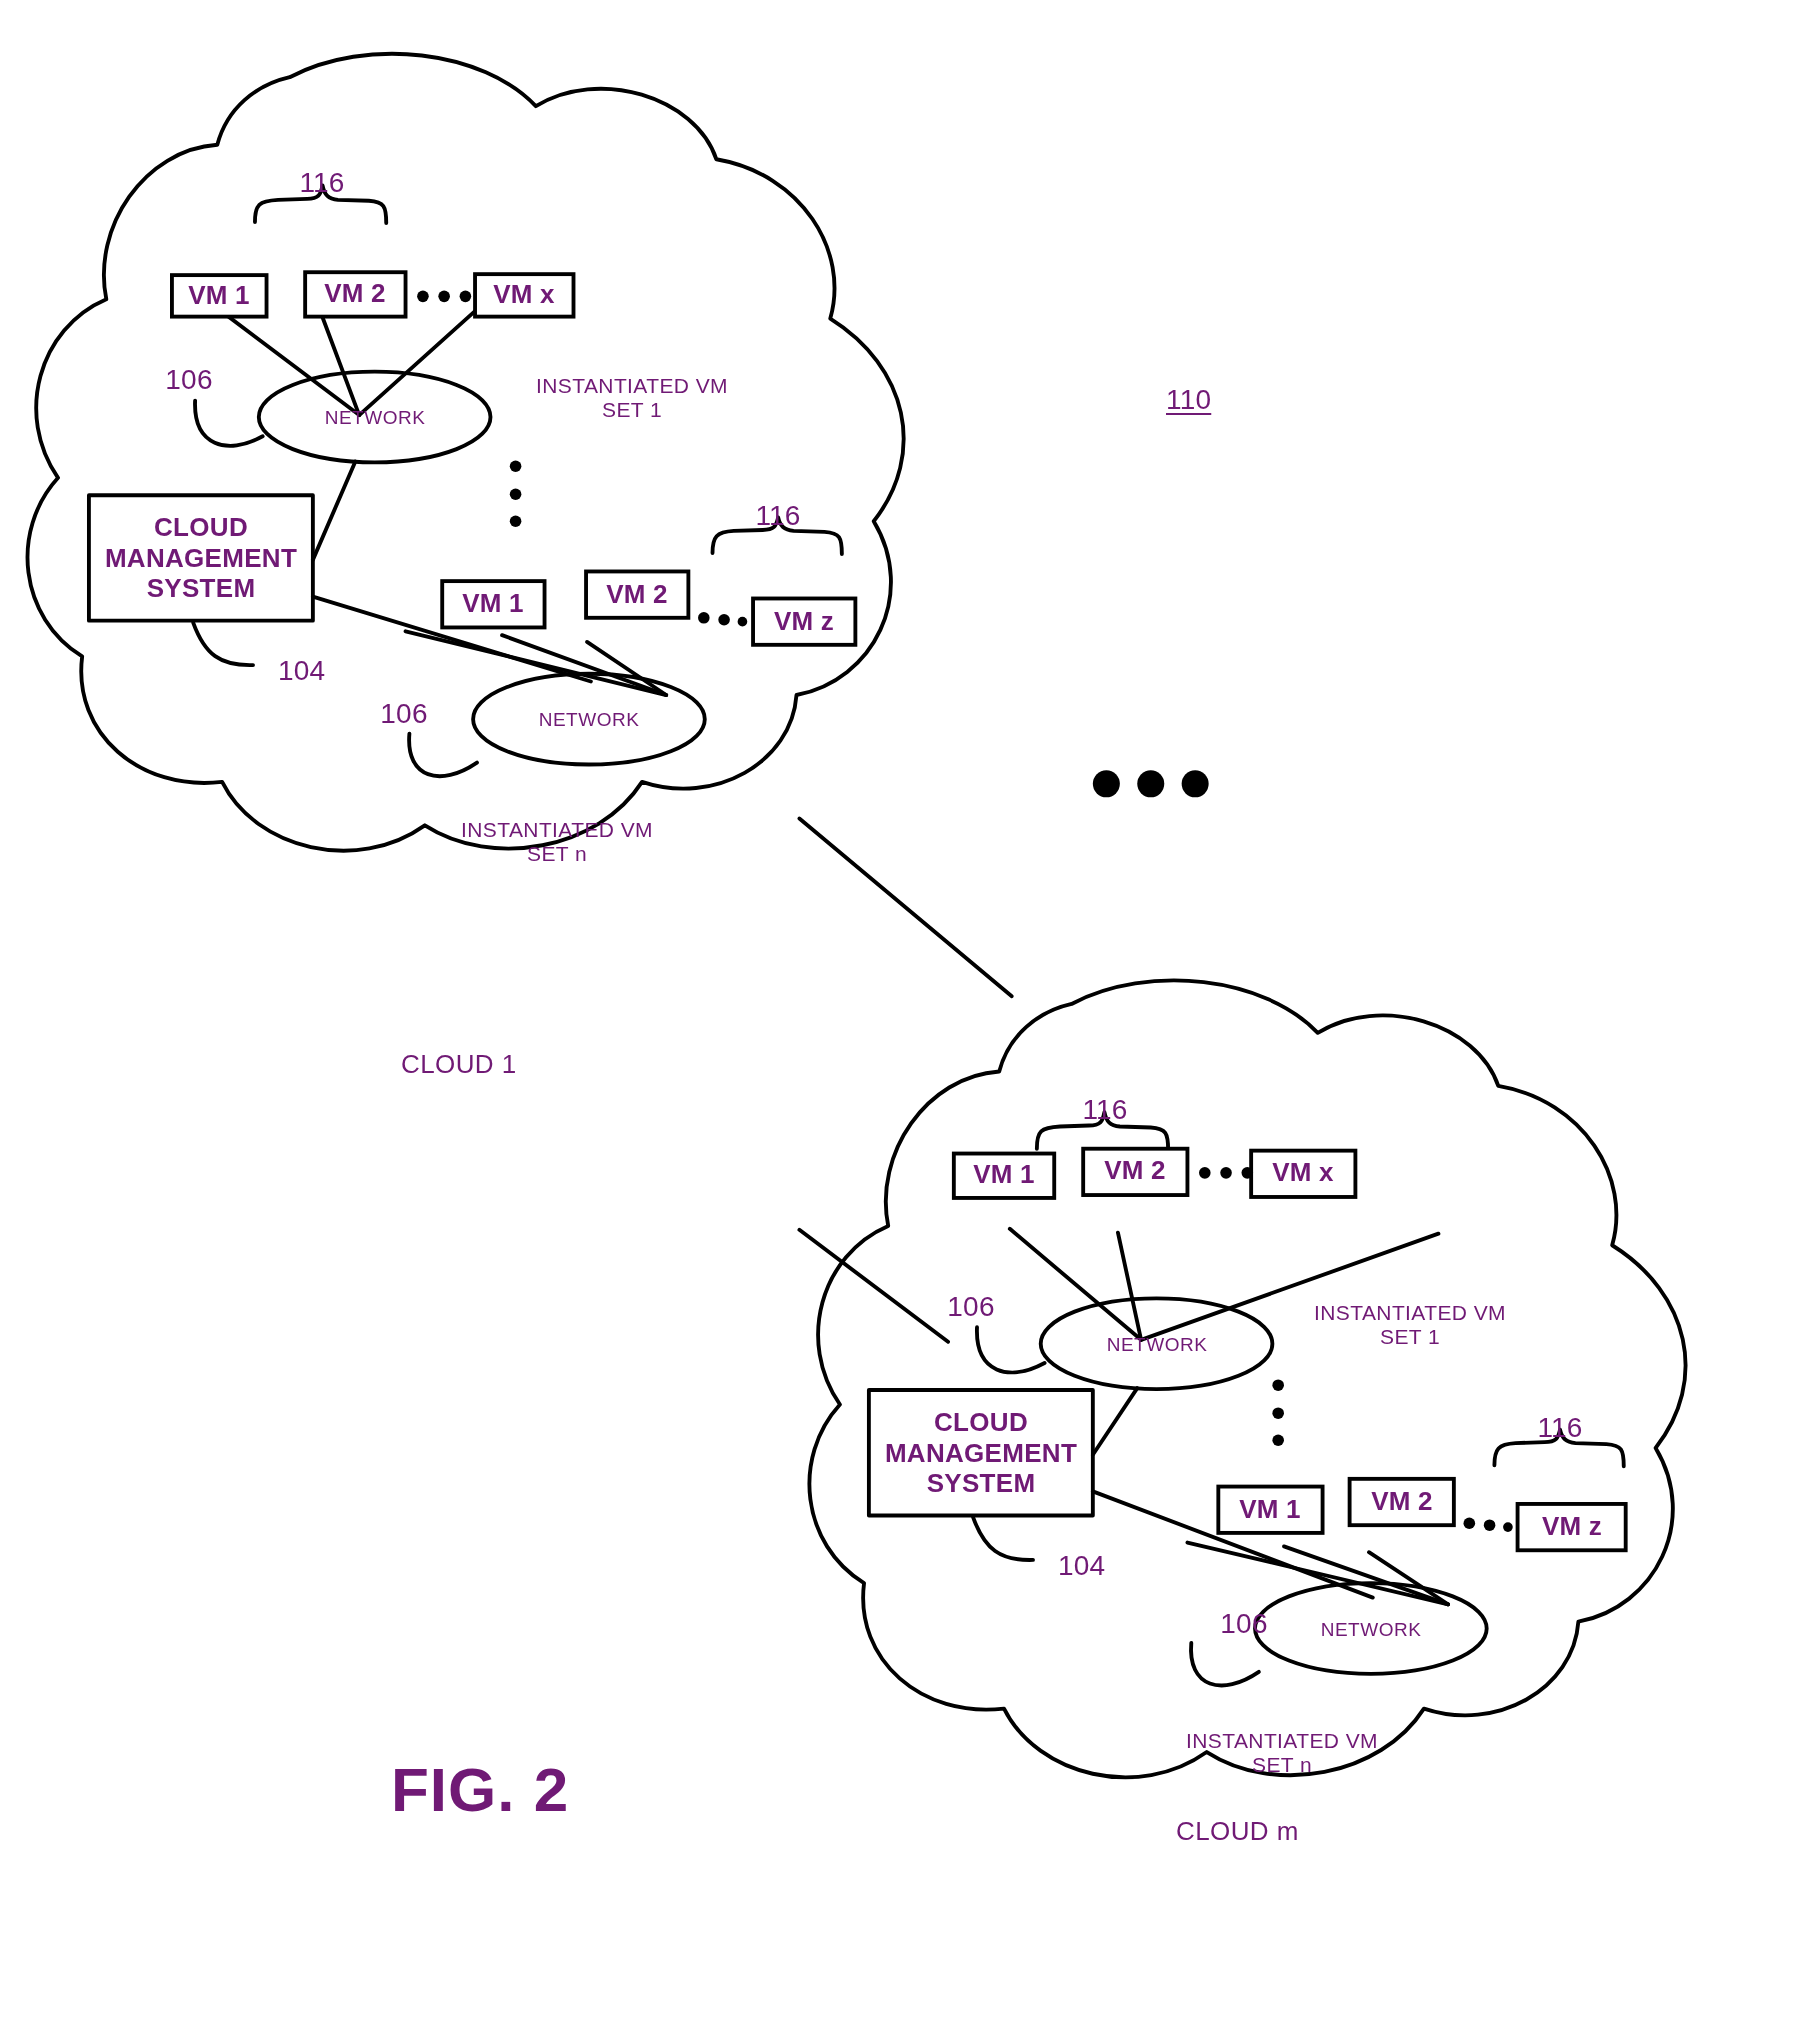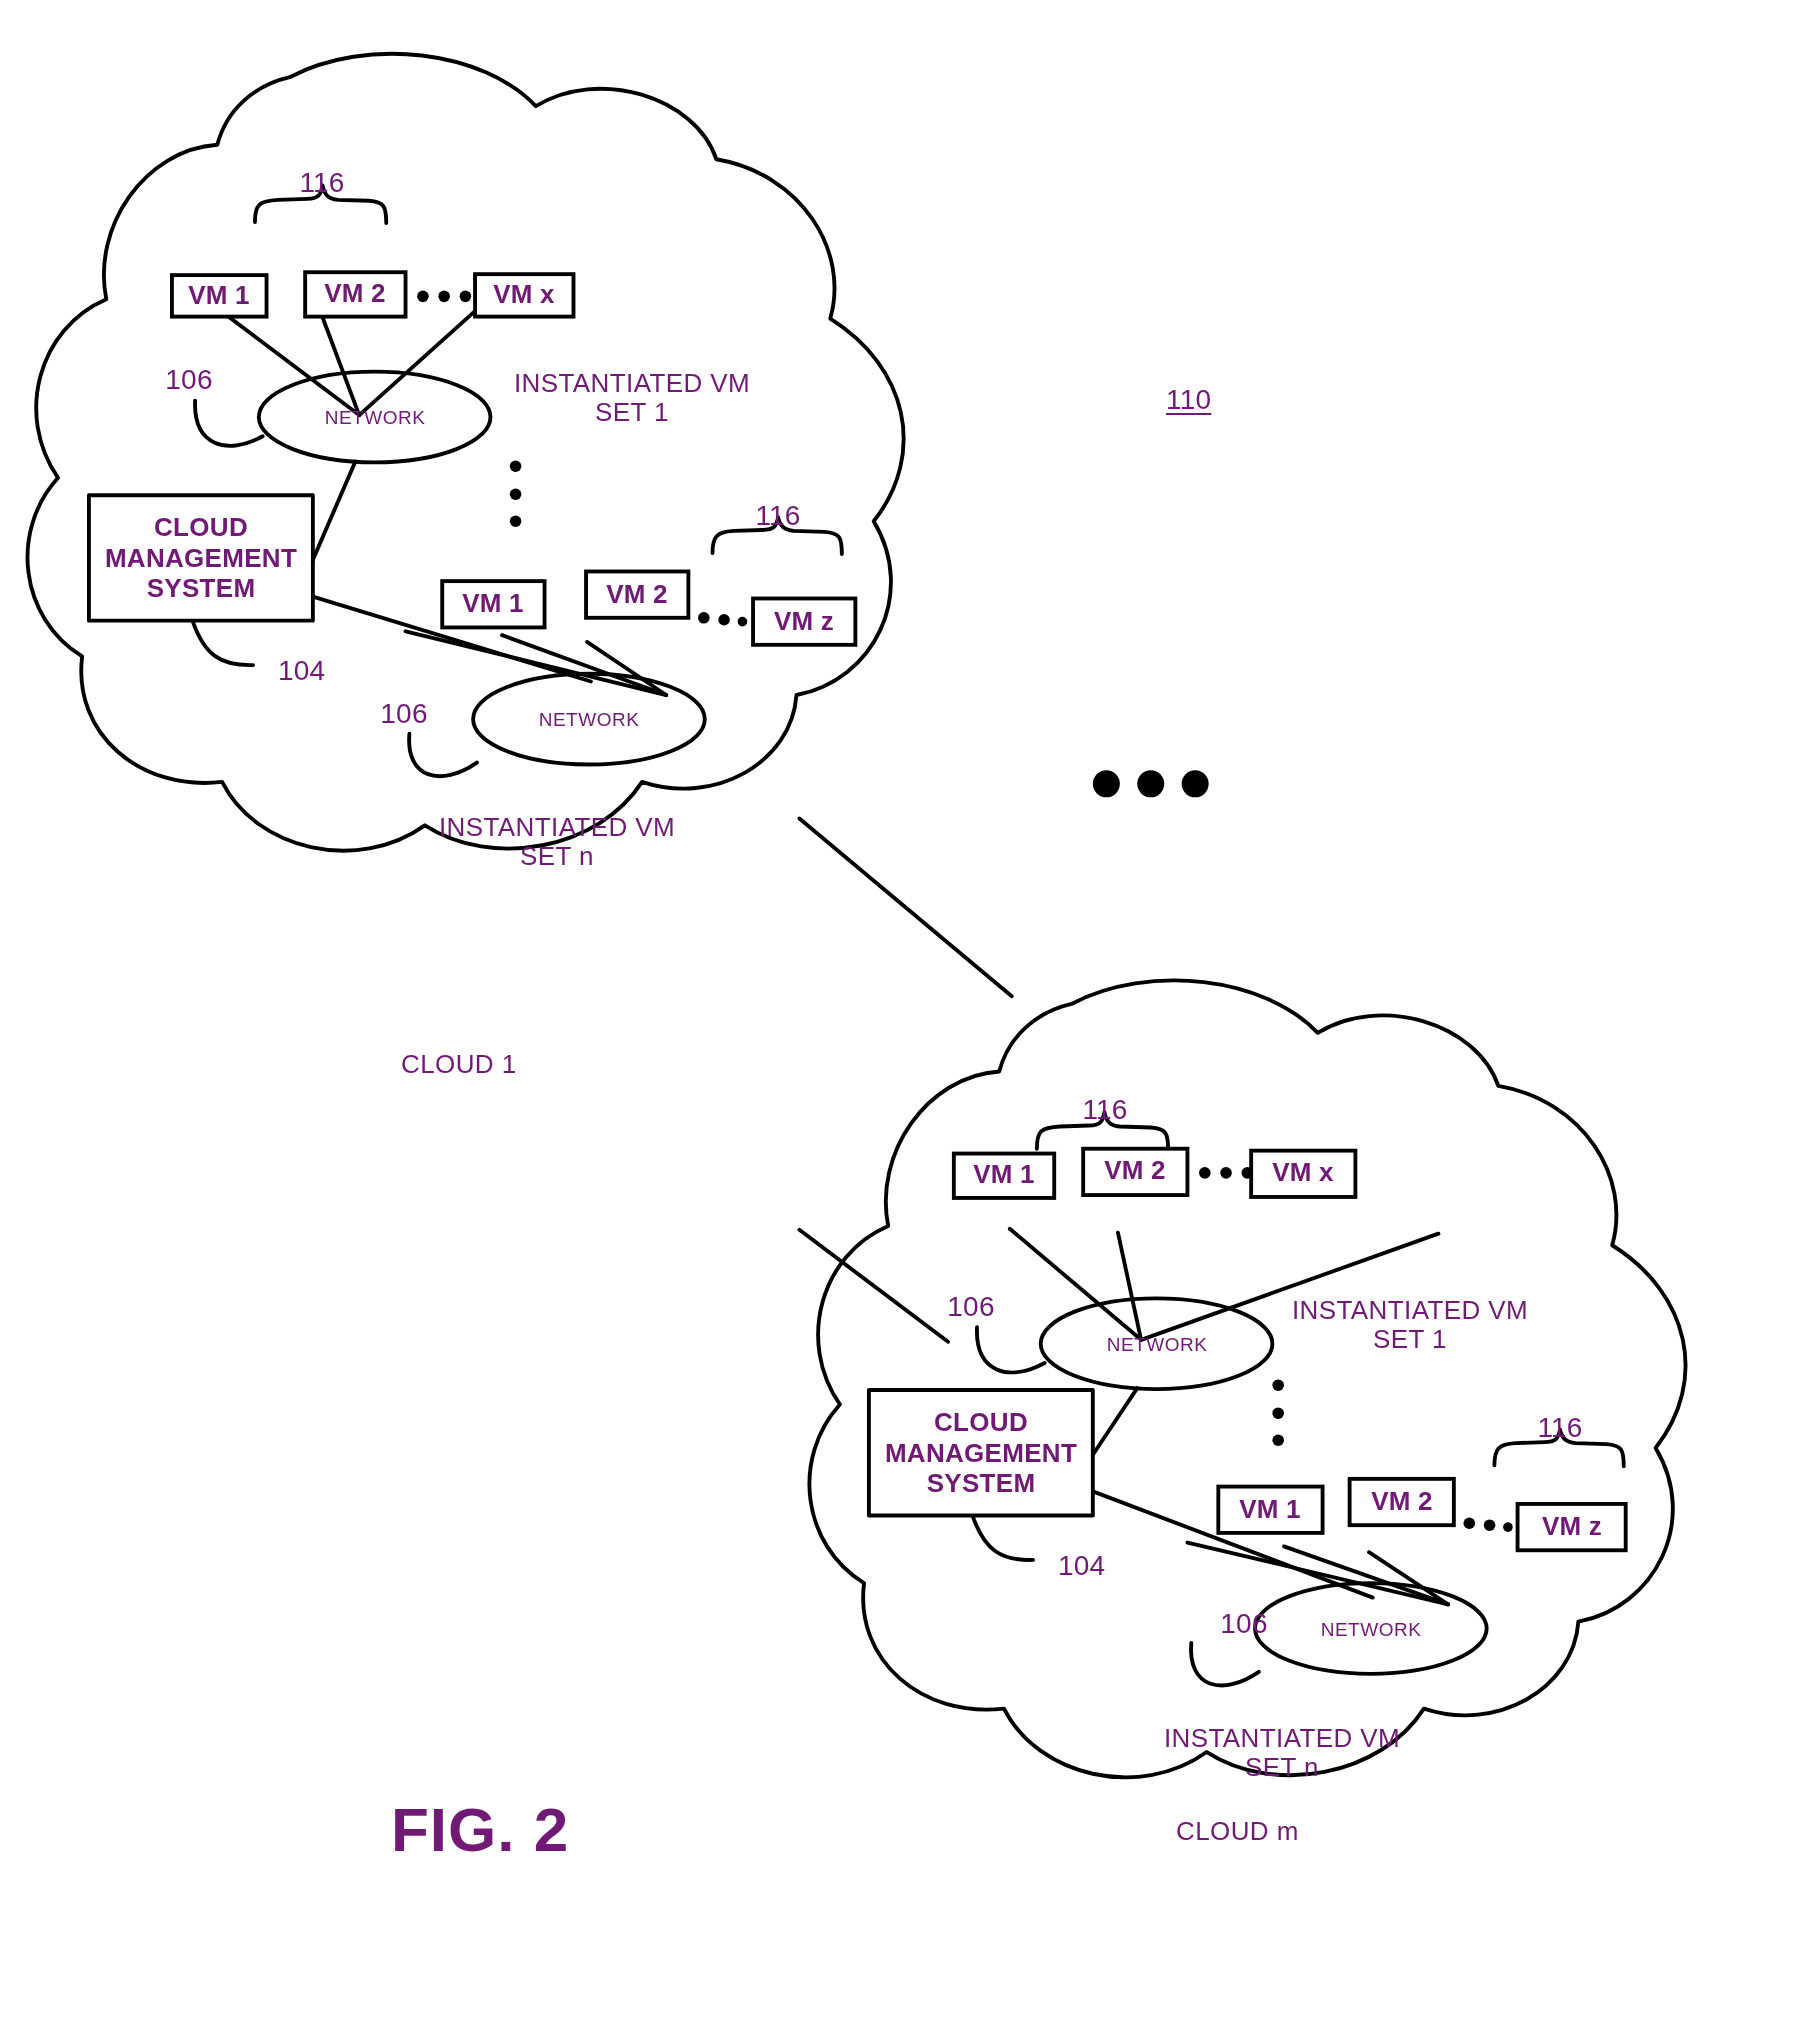--- a/index.html
+++ b/index.html
@@ -32,25 +32,25 @@
     position: absolute;
     white-space: pre;
     font-family: "Liberation Sans", sans-serif;
     color: #701a75;
     line-height: 1.12;
     letter-spacing: 0.2px;
   }
   .lbl.ctr { transform: translate(-50%, -50%); text-align: center; }
   .vm-label { font-size: 26px; font-weight: bold; }
   .net-label { font-size: 19px; letter-spacing: 0.5px; }
-  .set-label { font-size: 26px; text-align: center; letter-spacing: 0.4px; }
+  .set-label { font-size: 21px; text-align: center; letter-spacing: 0.4px; }
   .ref-num  { font-size: 28px; }
   .cms-label { font-size: 26px; text-align: center; line-height: 1.18; letter-spacing: 0.3px; font-weight: bold; }
   .cloud-name { font-size: 26px; letter-spacing: 0.4px; }
-  .fig-label { font-size: 62px; font-weight: bold; letter-spacing: 1px; margin-top: 40px; }
+  .fig-label { font-size: 62px; font-weight: bold; letter-spacing: 1px; }
   .ref-underline { text-decoration: underline; text-underline-offset: 3.9px; }
 </style>
 </head>
 <body>
 
 <div id="figure-root">
 
   <svg id="diagram" viewBox="0 0 1880 2104" xmlns="http://www.w3.org/2000/svg">
     <rect x="0" y="0" width="1880" height="2104" fill="#ffffff"></rect>
 

